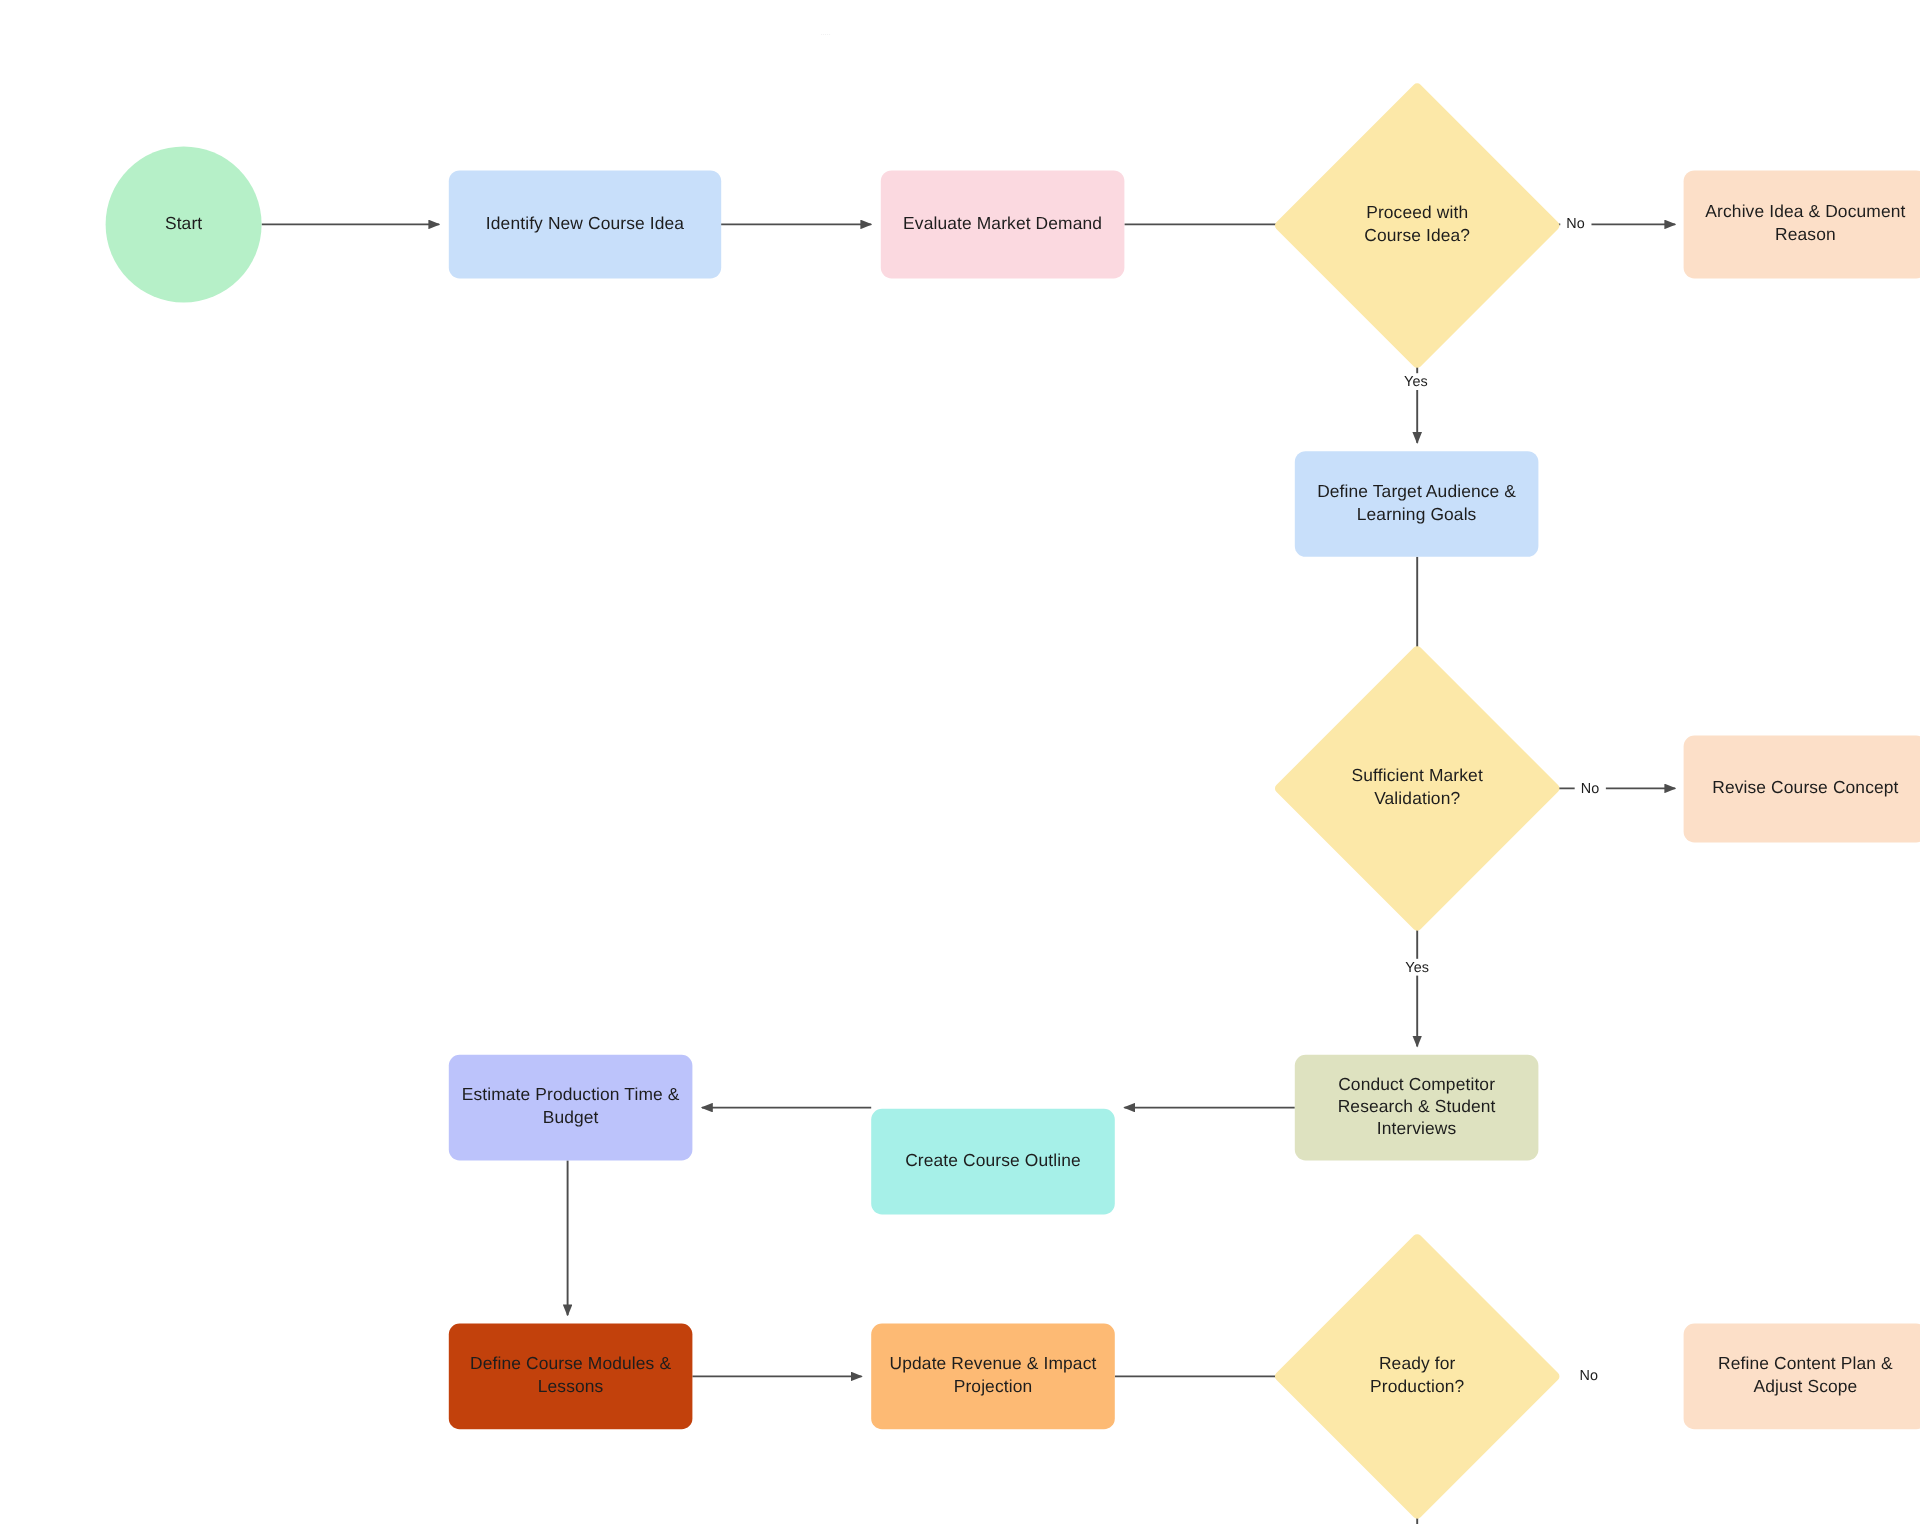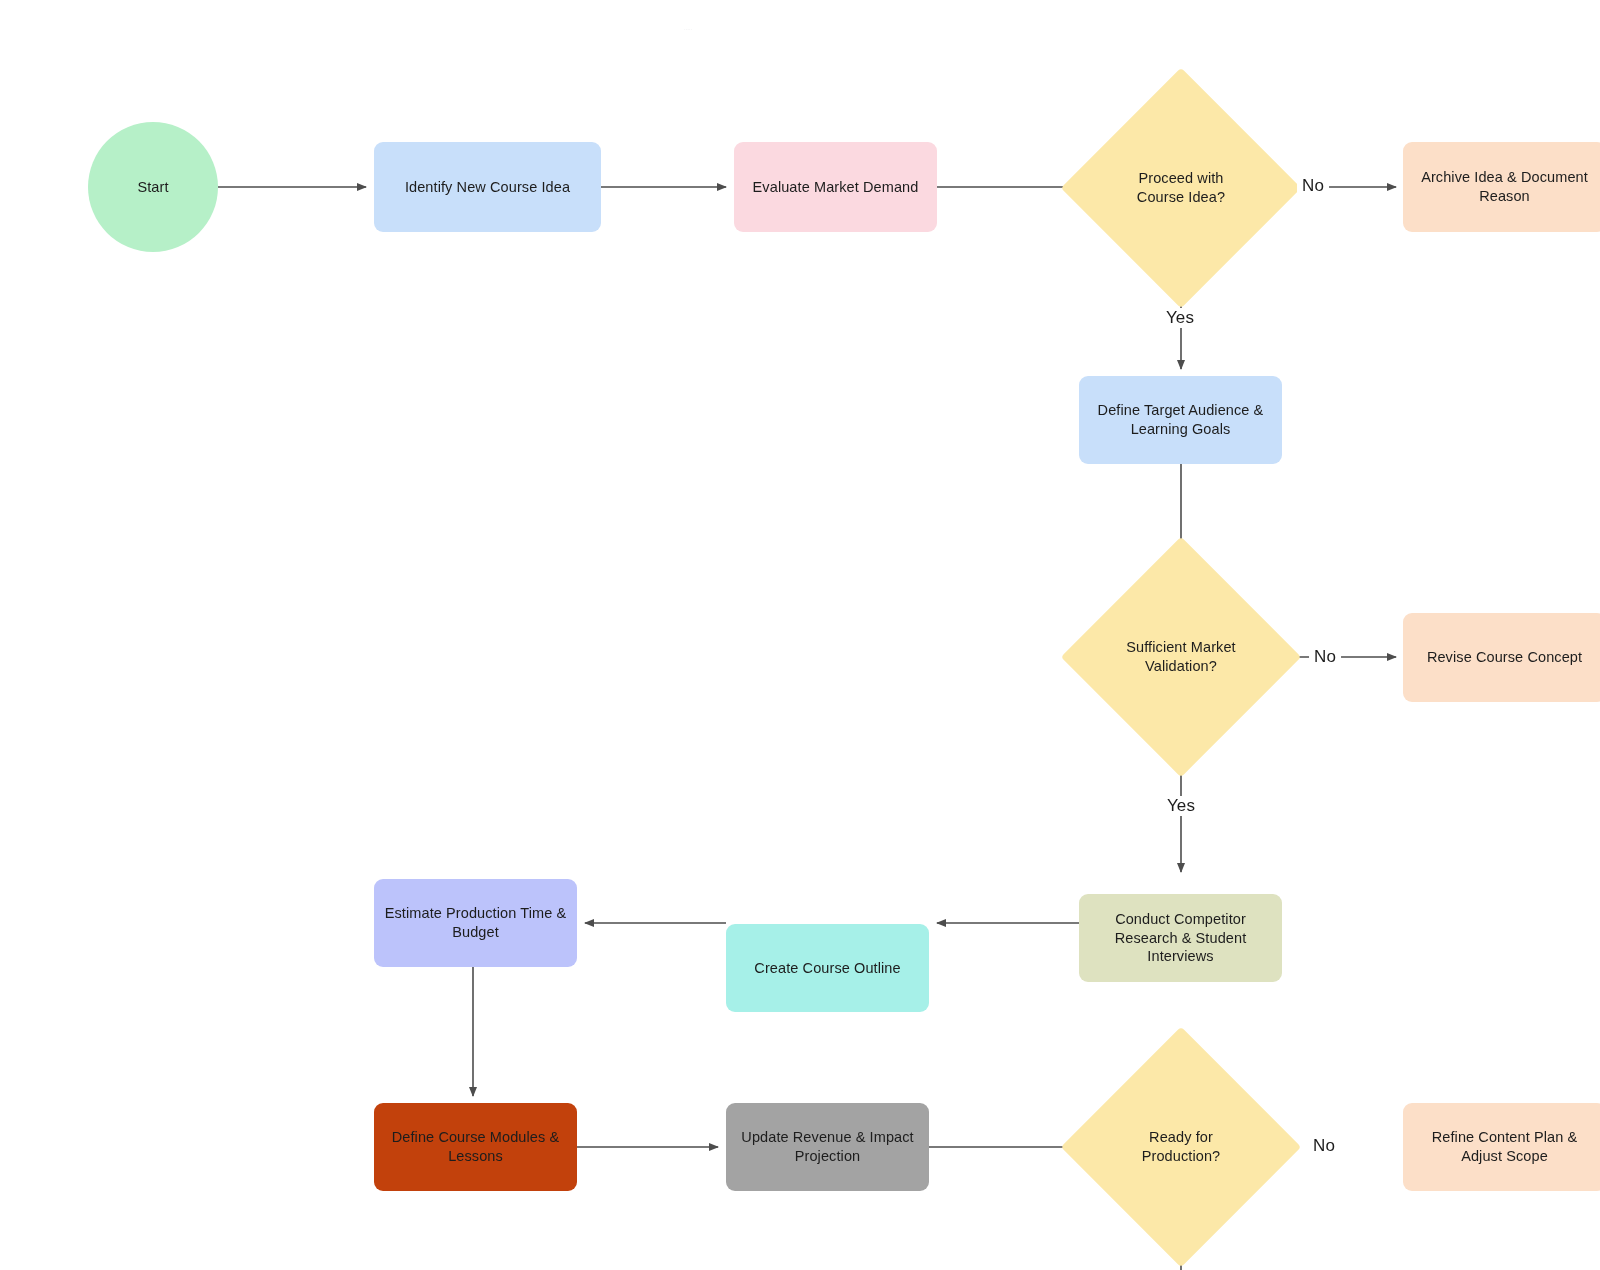--- a/index.html
+++ b/index.html
@@ -57,21 +57,21 @@
     transform: rotate(45deg);
     border-radius: 4px;
   }
   .diamond-label {
     position: relative;
     z-index: 2;
     width: 78%;
   }
   .edge-label {
     position: absolute;
-    font-size: 17px;
+    font-size: 12px;
     color: #1d1d1d;
     background: #ffffff;
     padding: 0 5px;
     white-space: nowrap;
     transform: translate(-50%, -50%);
     letter-spacing: 0.1px;
   }
   .tiny-artifact {
     position: absolute;
     font-size: 5px;
@@ -152,37 +152,37 @@
 
   <div class="node diamond-wrap" style="left:1096px; top:572px; width:170px; height:170px;">
     <div class="diamond-shape" style="background:#fce8a8;"></div>
     <span class="diamond-label">Sufficient Market Validation?</span>
   </div>
 
   <div class="node rect" style="left:1403px; top:613px; width:203px; height:89px; background:#fcdfc8;">
     <span>Revise Course Concept</span>
   </div>
 
-  <div class="node rect" style="left:1079px; top:879px; width:203px; height:88px; background:#dee2c0;margin-top:15px;">
+  <div class="node rect" style="left:1079px; top:879px; width:203px; height:88px; background:#dee2c0;">
     <span>Conduct Competitor Research &amp; Student Interviews</span>
   </div>
 
   <div class="node rect" style="left:726px; top:879px; width:203px; height:88px; background:#a6f0e8;margin-top:45px;">
     <span>Create Course Outline</span>
   </div>
 
   <div class="node rect" style="left:374px; top:879px; width:203px; height:88px; background:#bcc3fb;">
     <span>Estimate Production Time &amp; Budget</span>
   </div>
 
   <div class="node rect" style="left:374px; top:1103px; width:203px; height:88px; background:#c2410c;">
     <span>Define Course Modules &amp; Lessons</span>
   </div>
 
-  <div class="node rect" style="left:726px; top:1103px; width:203px; height:88px; background:#a3a3a3;">
+  <div class="node rect" style="left:726px; top:1103px; width:203px; height:88px; background:#fdba74;">
     <span>Update Revenue &amp; Impact Projection</span>
   </div>
 
   <div class="node diamond-wrap" style="left:1096px; top:1062px; width:170px; height:170px;">
     <div class="diamond-shape" style="background:#fce8a8;"></div>
     <span class="diamond-label">Ready for Production?</span>
   </div>
 
   <div class="node rect" style="left:1403px; top:1103px; width:203px; height:88px; background:#fcdfc8;">
     <span>Refine Content Plan &amp; Adjust Scope</span>

